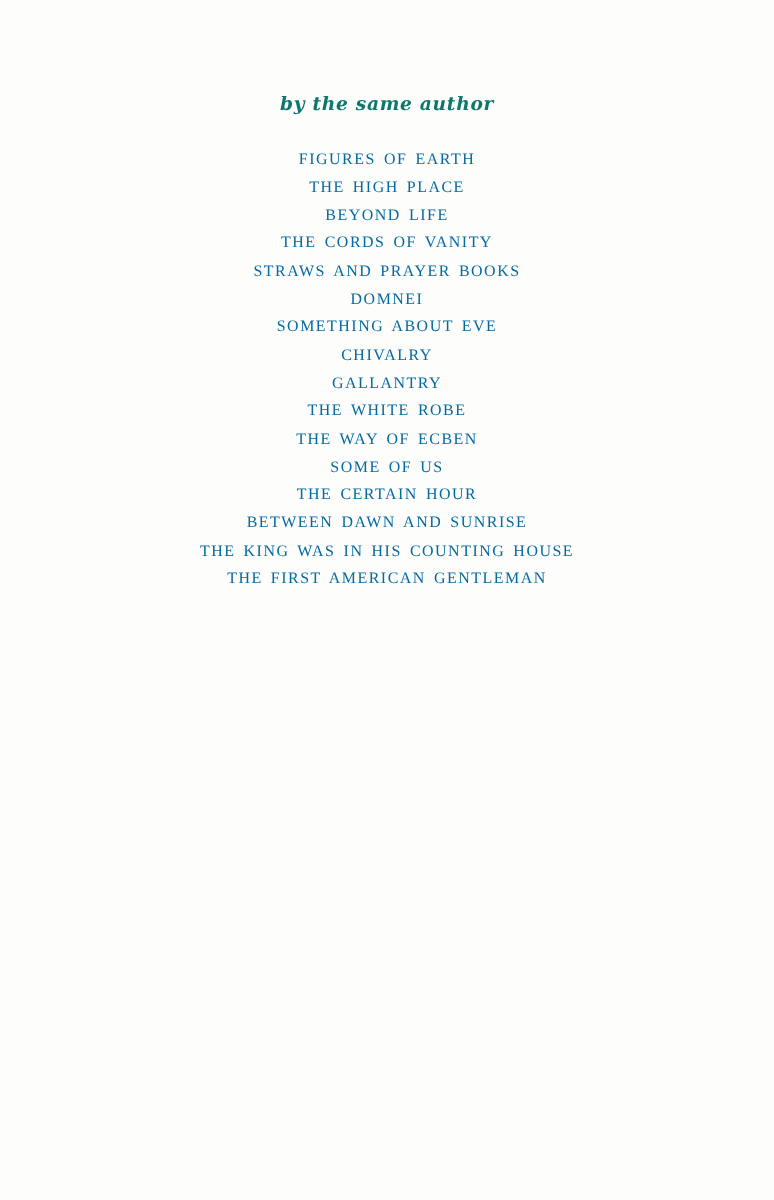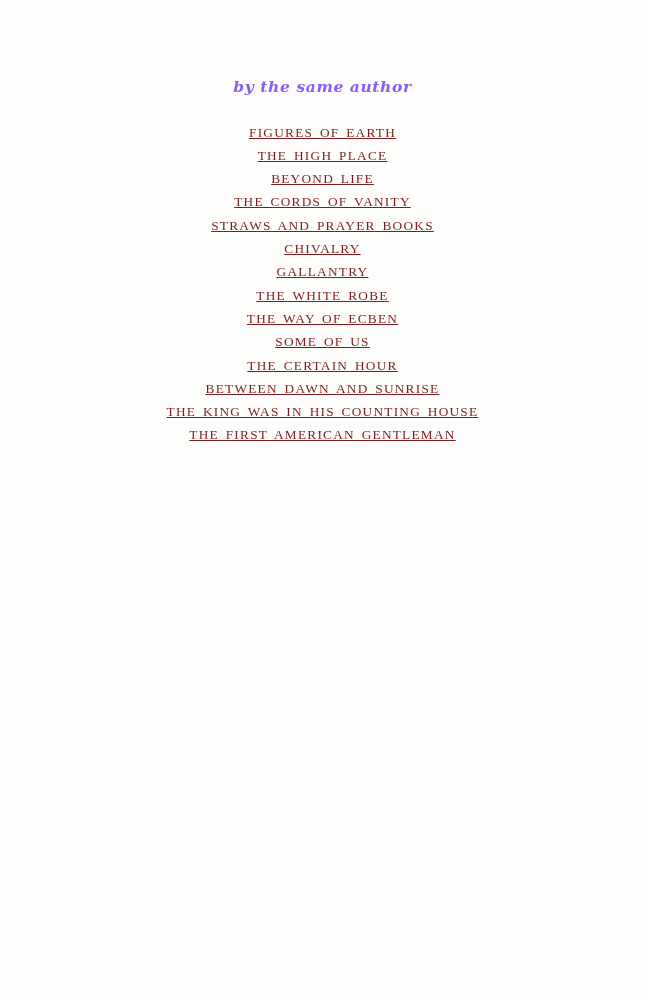--- a/index.html
+++ b/index.html
@@ -26,53 +26,54 @@
     left: 0;
     width: 645px;
     text-align: center;
   }
   .heading {
     font-family: "DejaVu Serif", serif;
     font-style: italic;
     font-weight: 700;
     font-size: 15.5px;
     letter-spacing: 0.6px;
-    color: #8b5cf6;
+    color: #0f766e;
     margin: 0 0 24px 0;
     line-height: 1.2;
   }
   .title-list {
     list-style: none;
     margin: 0;
     padding: 0;
   }
   .title-list li {
     font-family: "Liberation Serif", serif;
     font-size: 13.3px;
     letter-spacing: 1.25px;
     word-spacing: 2.2px;
-    color: #7f1d1d;
+    color: #0369a1;
     line-height: 23.3px;
     white-space: nowrap;
     text-transform: uppercase;
-    text-decoration: underline;
   }
 </style>
 </head>
 <body>
 
 <div class="page">
   <div class="content">
     <div class="heading">by the same author</div>
     <ul class="title-list">
       <li>Figures of Earth</li>
       <li>The High Place</li>
       <li>Beyond Life</li>
       <li>The Cords of Vanity</li>
       <li>Straws and Prayer Books</li>
+      <li>Domnei</li>
+      <li>Something About Eve</li>
       <li>Chivalry</li>
       <li>Gallantry</li>
       <li>The White Robe</li>
       <li>The Way of Ecben</li>
       <li>Some of Us</li>
       <li>The Certain Hour</li>
       <li>Between Dawn and Sunrise</li>
       <li>The King Was in His Counting House</li>
       <li>The First American Gentleman</li>
     </ul>

